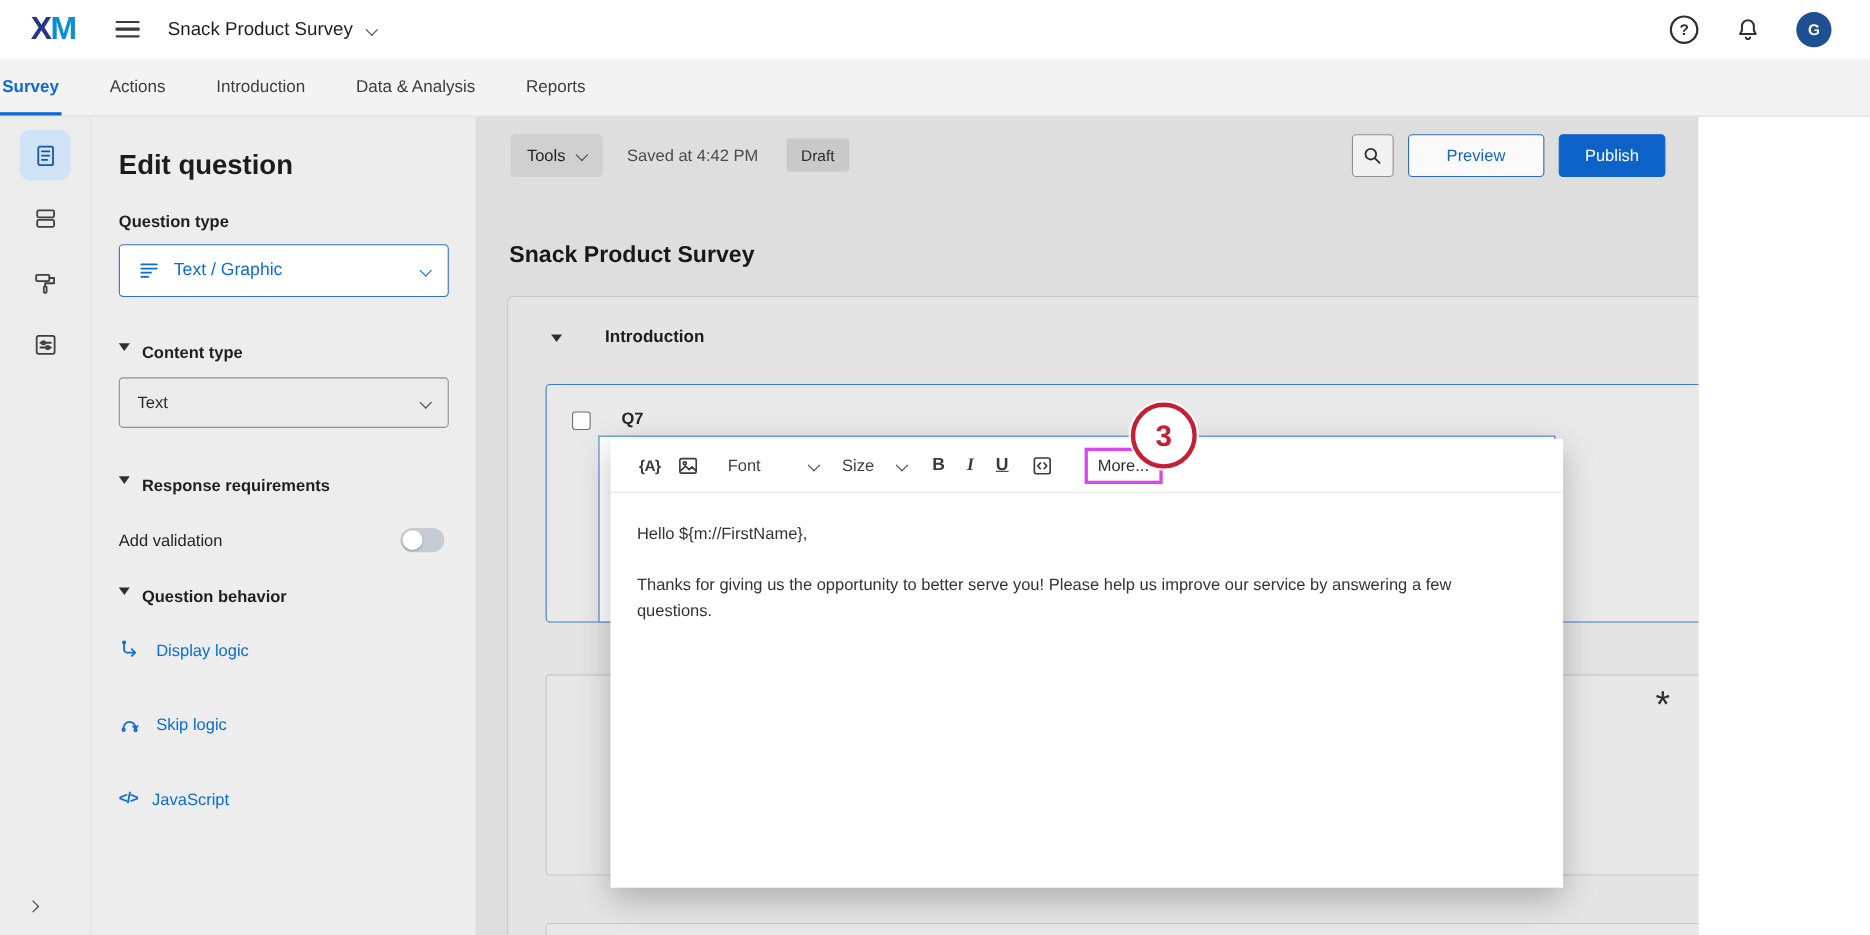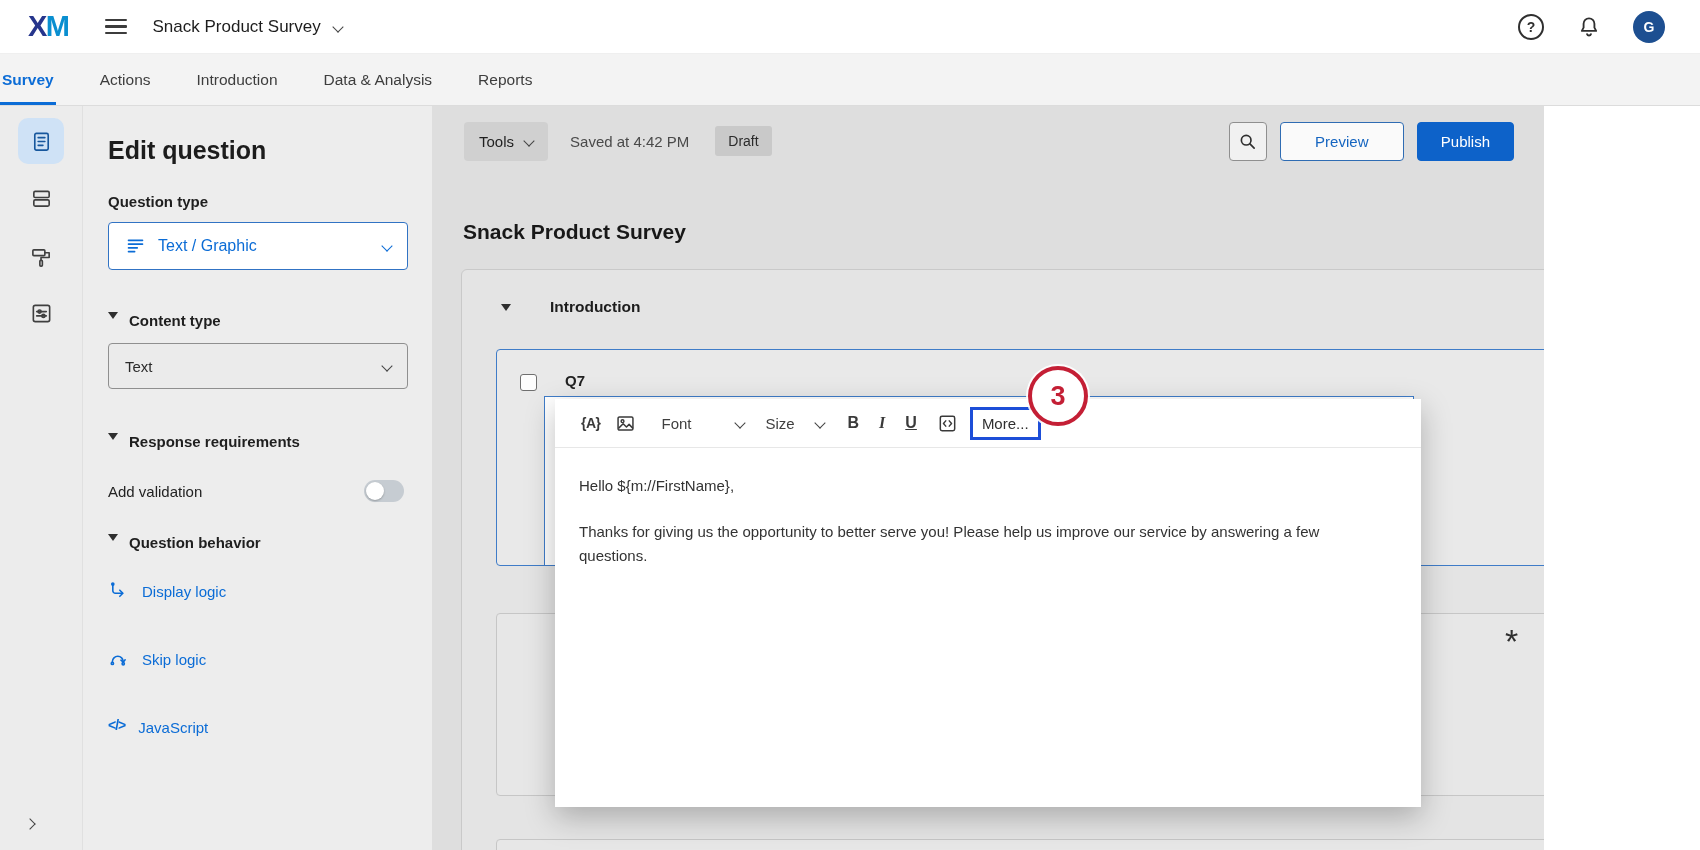--- a/index.html
+++ b/index.html
@@ -115,21 +115,21 @@
   .tb-item { display:flex; align-items:center; justify-content:center; }
   .piped { font-size:14px; font-weight:700; letter-spacing:-0.5px; }
   .tb-img { margin-left:14px; width:21px; height:21px; }
   .tb-group { display:flex; align-items:center; justify-content:space-between; font-size:15px; color:#3f3f3f; }
   .tb-font { margin-left:26px; width:82px; }
   .tb-size { margin-left:22px; width:58px; }
   .tb-b { margin-left:24px; font-size:16px; font-weight:800; }
   .tb-i { margin-left:20px; font-size:16px; font-weight:700; font-style:italic; font-family:"Liberation Serif",serif; }
   .tb-u { margin-left:20px; font-size:16px; font-weight:600; text-decoration:underline; }
   .tb-src { margin-left:20px; width:21px; height:21px; }
-  .more-box { margin-left:12px; border:3px solid #1d4ed8; padding:5px 9px; font-size:15px; color:#2f2f2f; }
+  .more-box { margin-left:28px; border:3px solid #d946ef; padding:5px 9px; font-size:15px; color:#2f2f2f; }
   .editor-content { padding:26px 40px 0 24px; font-size:15px; color:#333; line-height:24px; }
   .editor-content .p2 { margin-top:22px; max-width:768px; }
 
   
   .step-circle { position:absolute; left:1028px; top:366px; width:60px; height:60px; border-radius:50%;
                  background:#fff; border:4px solid #c41f35; color:#c41f35; font-size:27px; font-weight:700;
                  display:flex; align-items:center; justify-content:center; z-index:60;
                  box-shadow:0 0 0 2px rgba(255,255,255,.9); }
 
   svg { display:block; }

